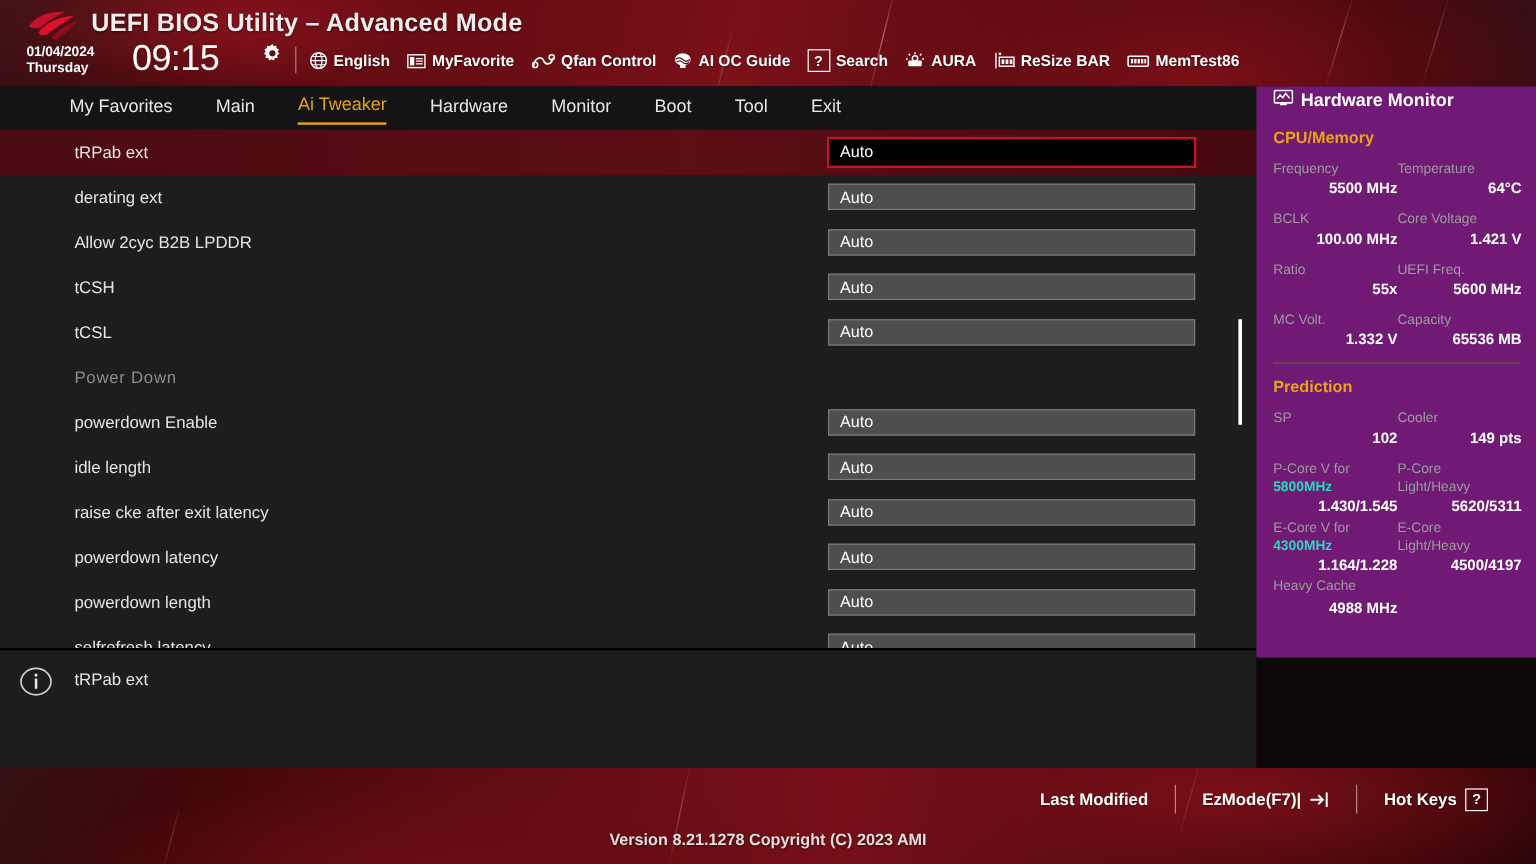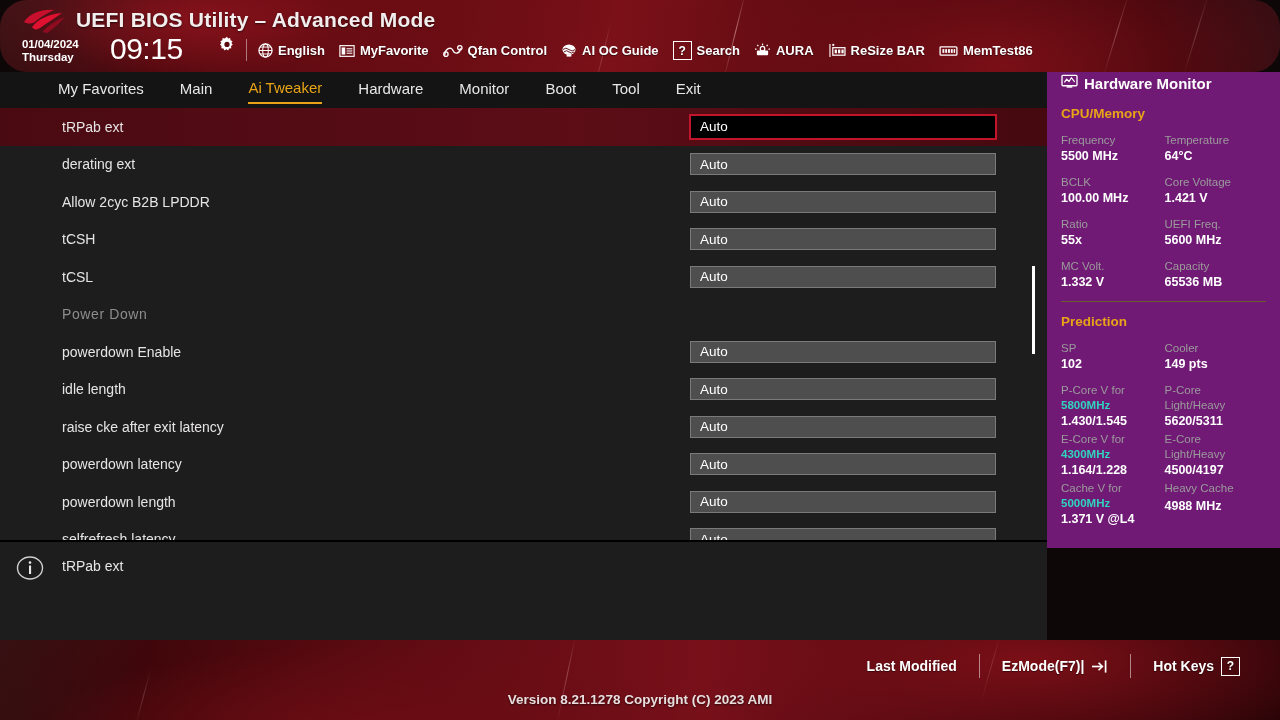--- a/index.html
+++ b/index.html
@@ -20,21 +20,20 @@
   .header {
     position: absolute; left: 0; top: 0;
     width: 1280px; height: 72px;
     background:
       linear-gradient(118deg, rgba(255,255,255,0.055) 0%, rgba(255,255,255,0) 14%),
       linear-gradient(255deg, rgba(255,255,255,0.04) 0%, rgba(255,255,255,0) 10%),
       radial-gradient(ellipse 520px 170px at 24% 10%, #6e0d14 0%, rgba(110,13,20,0) 72%),
       radial-gradient(ellipse 420px 200px at 78% 92%, #7a0f17 0%, rgba(122,15,23,0) 70%),
       linear-gradient(100deg, #2a0407 0%, #5b0a11 26%, #7d1119 48%, #4d070d 72%, #30050a 100%);
     overflow: hidden;
-    border-radius: 27px;
   }
   .hdr-streak {
     position: absolute;
     background: linear-gradient(to bottom, rgba(255,190,190,0) 0%, rgba(255,205,205,0.5) 45%, rgba(255,190,190,0) 100%);
     width: 1px;
     transform-origin: top center;
   }
   .hdr-glow {
     position: absolute;
     border-radius: 50%;
@@ -205,20 +204,21 @@
   }
   .hw-cell { width: 50%; }
   .hw-k {
     font-size: 11.5px; color: #9b9b9b; line-height: 15px;
     white-space: nowrap;
   }
   .hw-k.accent { color: #2fd6bd; font-weight: 700; }
   .hw-v {
     font-size: 12.5px; color: #ffffff; font-weight: 700; line-height: 16px;
     white-space: nowrap;
+    text-align: right;
   }
   .hw-div {
     height: 1px; background: #6d5c33;
     margin: 6px 14px 12px 14px;
   }
 
   
   .footer {
     position: absolute; left: 0; top: 640px;
     width: 1280px; height: 100px;
@@ -590,25 +590,20 @@
         </div>
         <div class="hw-cell">
           <div class="hw-k">E-Core</div>
           <div class="hw-k">Light/Heavy</div>
           <div class="hw-v">4500/4197</div>
         </div>
       </div>
 
       <div class="hw-pair">
         <div class="hw-cell">
-          <div class="hw-k">Cache V for</div>
-          <div class="hw-k accent">5000MHz</div>
-          <div class="hw-v">1.371 V @L4</div>
-        </div>
-        <div class="hw-cell">
           <div class="hw-k">Heavy Cache</div>
           <div class="hw-v" style="margin-top:2px;">4988 MHz</div>
         </div>
       </div>
 
     </div>
   </div>
 
   <div class="footer">
     <div class="hdr-streak" style="left:575px;top:-4px;height:88px;transform:rotate(12deg);opacity:.6;"></div>

